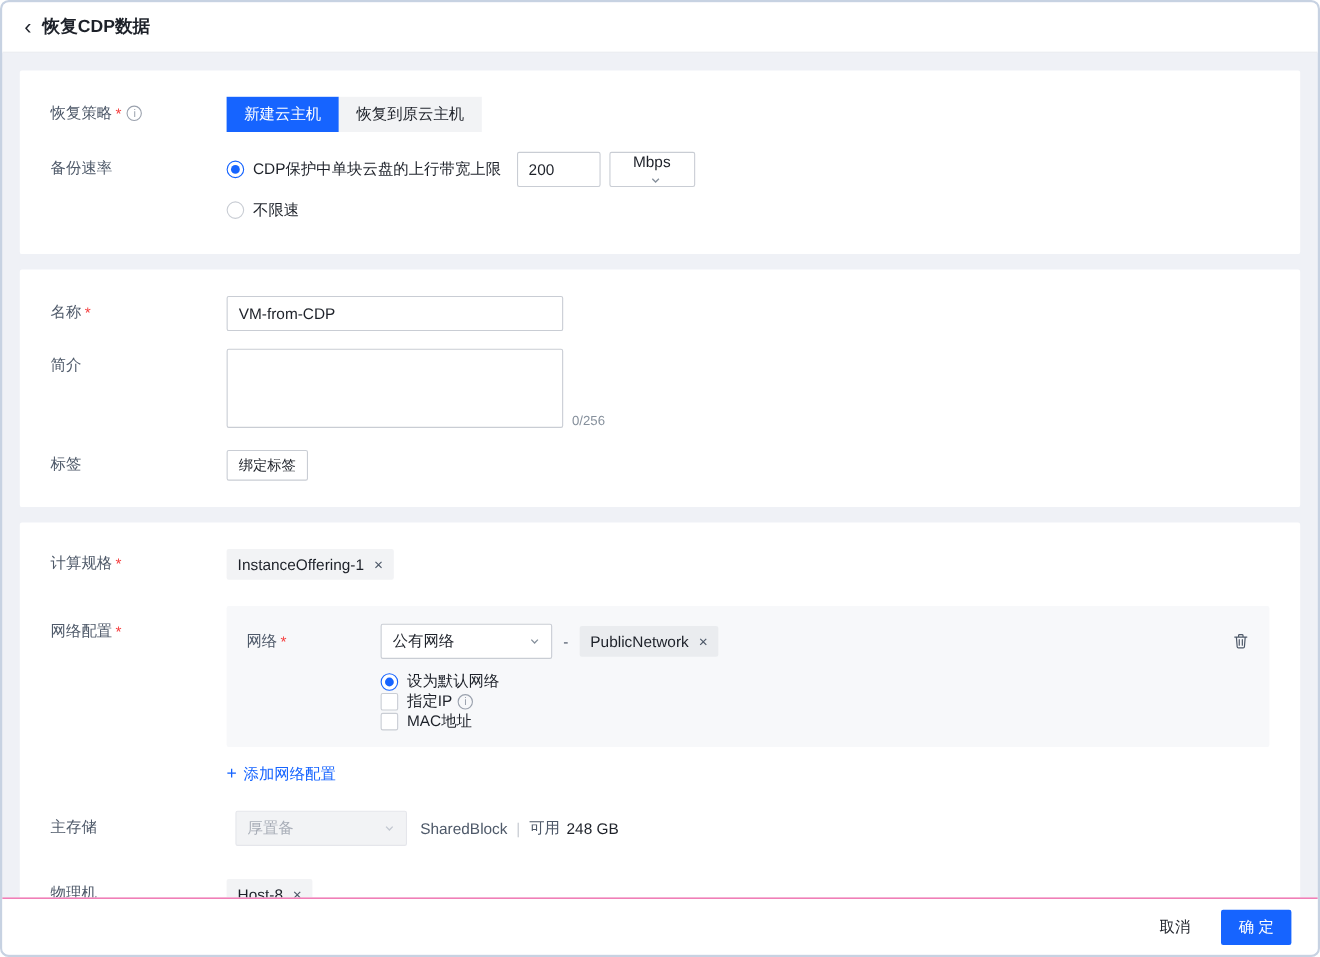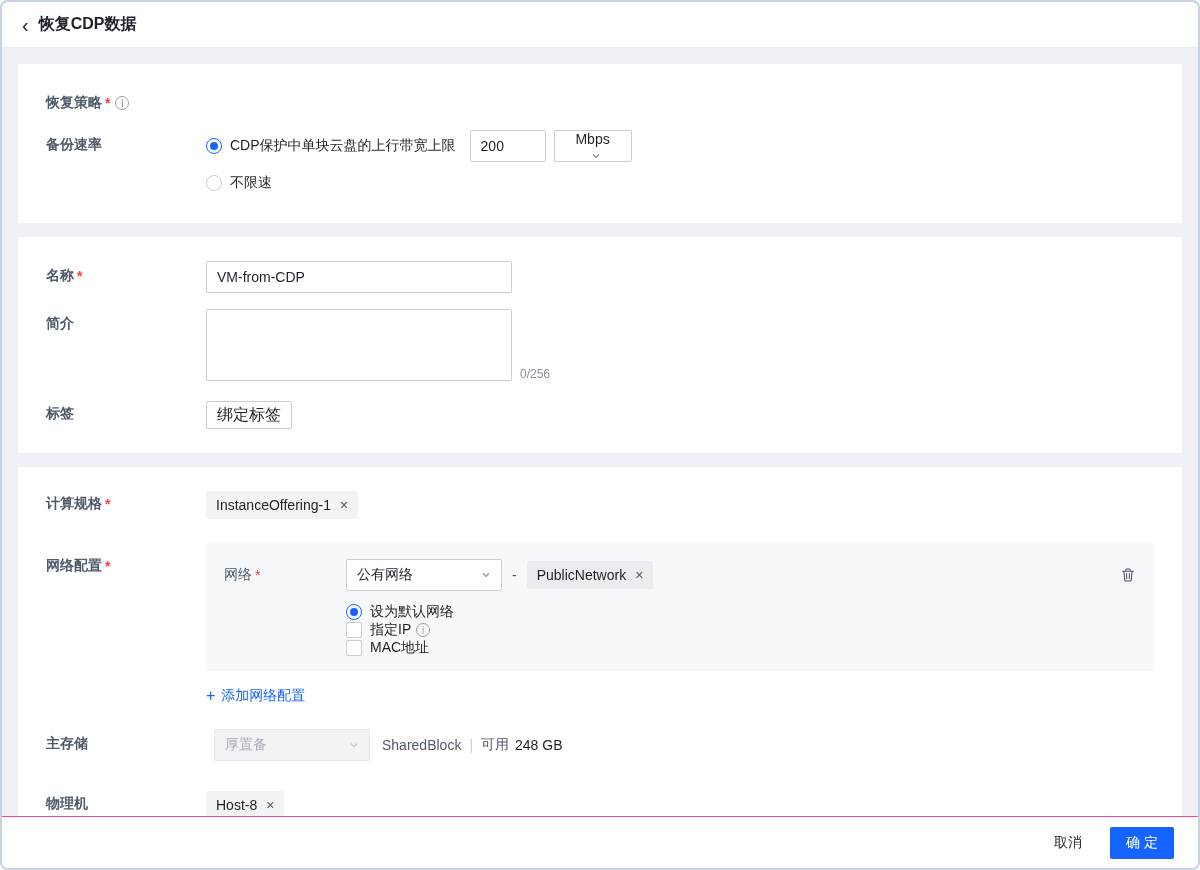--- a/index.html
+++ b/index.html
@@ -11,21 +11,21 @@
   .header { height:46px; background:#fff; border-bottom:1px solid #E8EAEF; display:flex; align-items:center; padding:0 20px; flex-shrink:0; }
   .back { font-size:20px; line-height:1; color:#1D2129; margin-right:10px; cursor:pointer; }
   .title { font-size:16px; font-weight:bold; color:#1D2129; }
 
   
   .body { flex:1; padding:16px 16px 0; overflow:hidden; }
   .card { background:#fff; border-radius:2px; padding:24px 28px; margin-bottom:14px; }
 
   .row { display:flex; align-items:flex-start; margin-bottom:18px; }
   .row:last-child { margin-bottom:0; }
-  .label { width:160px; flex-shrink:0; color:#4E5969; padding-top:6px; display:flex; align-items:center;font-weight:bold; }
+  .label { width:160px; flex-shrink:0; color:#4E5969; padding-top:6px; display:flex; align-items:center; }
   .control { flex:1; min-width:0; }
   .req { color:#F53F3F; margin-left:3px; }
   .info-icon { display:inline-flex; align-items:center; justify-content:center; width:14px; height:14px; border:1px solid #9AA1AD; border-radius:50%; color:#9AA1AD; font-size:10px; font-style:normal; margin-left:5px; cursor:pointer; flex-shrink:0; }
 
   
   .toggle { display:inline-flex; }
   .toggle-btn { height:32px; padding:0 16px; display:flex; align-items:center; background:#F2F3F5; color:#1D2129; cursor:pointer; white-space:nowrap; }
   .toggle-btn.active { background:#1664FF; color:#fff; }
 
   
@@ -44,21 +44,21 @@
   .name-input { width:306px; }
   .select { height:32px; border:1px solid #C9CDD4; border-radius:2px; padding:0 10px; background:#fff; display:flex; align-items:center; justify-content:space-between; cursor:pointer; }
   .select.disabled { background:#F2F3F5; color:#A9AEB8; border-color:#E5E6EB; cursor:not-allowed; }
   .unit-select { width:78px; margin-left:8px;flex-direction:column; }
   .chev { flex-shrink:0; margin-left:6px; }
 
   textarea.desc { width:306px; height:72px; border:1px solid #C9CDD4; border-radius:2px; padding:6px 10px; font-size:14px; font-family:inherit; resize:none; outline:none; }
   .desc-wrap { display:flex; align-items:flex-end; }
   .counter { font-size:12px; color:#86909C; margin-left:8px; }
 
-  .btn-small { display:inline-flex; align-items:center; height:28px; padding:0 10px; border:1px solid #C9CDD4; border-radius:2px; background:#fff; color:#1D2129; font-size:16px; cursor:pointer; }
+  .btn-small { display:inline-flex; align-items:center; height:28px; padding:0 10px; border:1px solid #C9CDD4; border-radius:2px; background:#fff; color:#1D2129; font-size:13px; cursor:pointer; }
 
   
   .chip { display:inline-flex; align-items:center; height:28px; background:#F2F3F5; border-radius:2px; padding:0 10px; color:#1D2129; }
   .chip .close { margin-left:9px; color:#4E5969; cursor:pointer; font-size:14px; line-height:1; }
   .chip.on-gray { background:#EAECEF; }
 
   
   .net-panel { background:#F7F8FA; border-radius:2px; padding:16px 18px 14px; }
   .net-row1 { display:flex; align-items:center; }
   .net-label { width:122px; flex-shrink:0; color:#4E5969; display:flex; align-items:center; }
@@ -94,20 +94,26 @@
   </div>
 
   <div class="body">
 
     <div class="card">
       <div class="row">
         <div class="label">
           <span>恢复策略</span>
             <span class="req">*</span>
           <span class="info-icon">i</span>
+        </div>
+        <div class="control">
+          <div class="toggle">
+            <div class="toggle-btn active">新建云主机</div>
+            <div class="toggle-btn">恢复到原云主机</div>
+          </div>
         </div>
       </div>
       <div class="row" style="margin-bottom:0;">
         <div class="label">
           <span>备份速率</span>
         </div>
         <div class="control">
           <div class="option-line">
             <span class="radio checked"></span>
             <span class="option-text">CDP保护中单块云盘的上行带宽上限</span>

